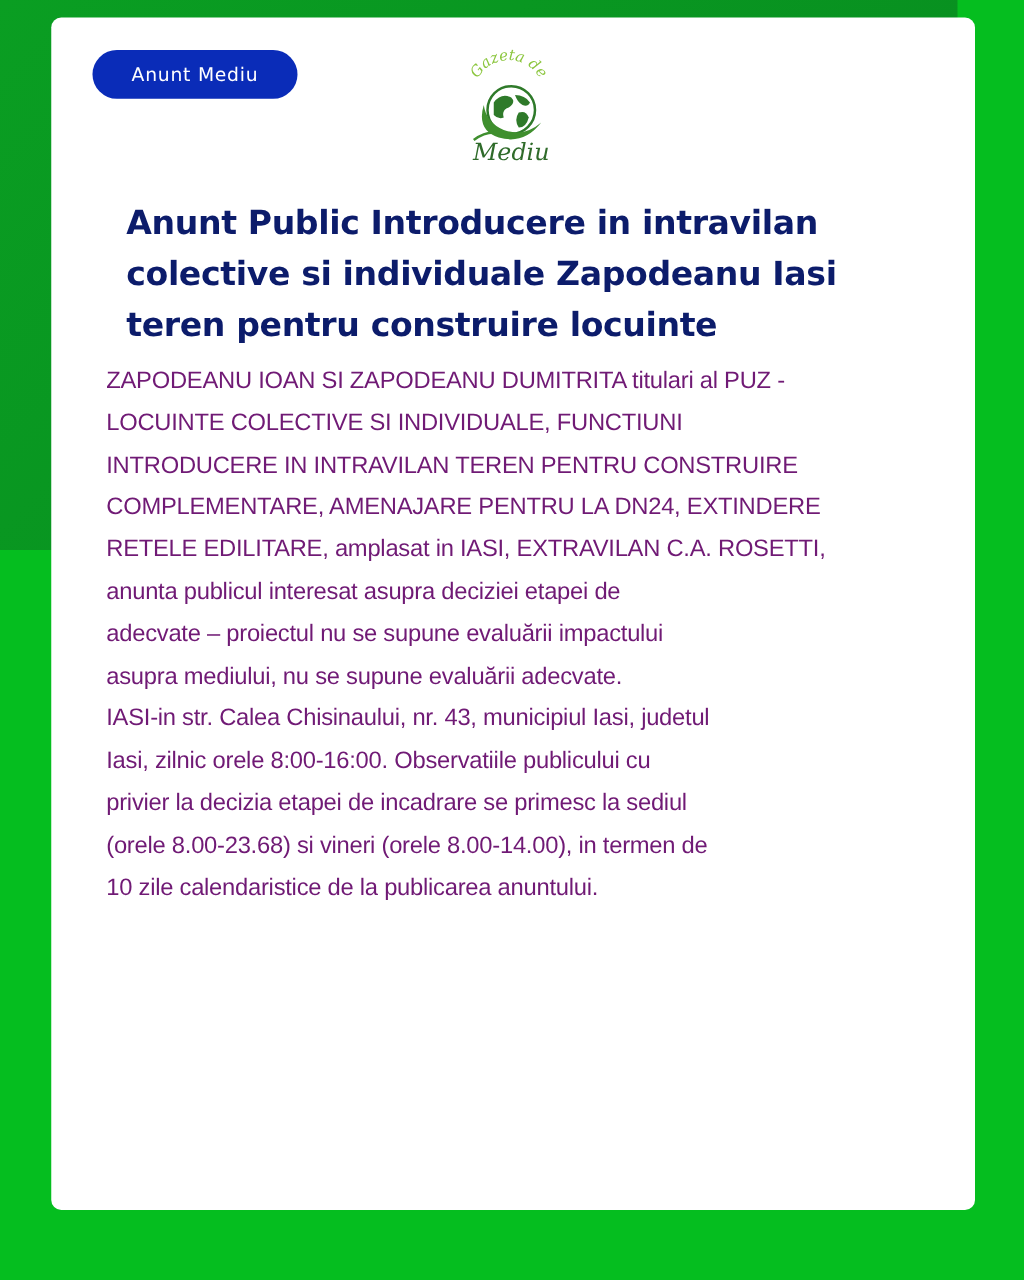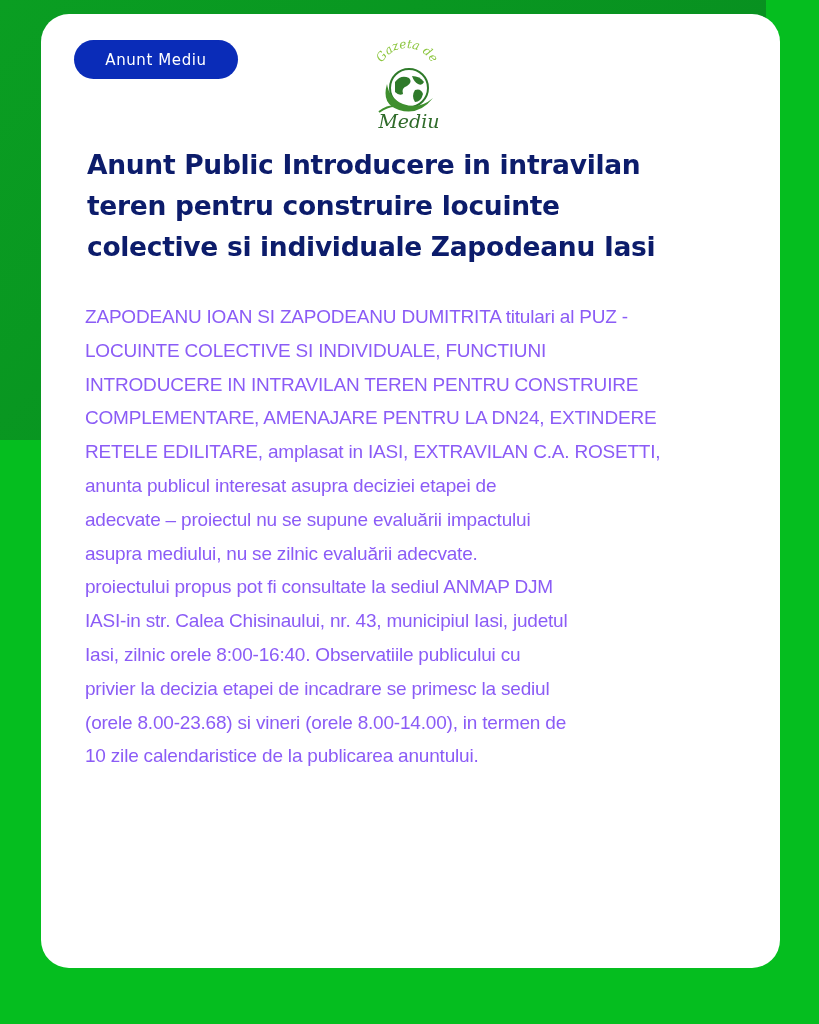--- a/index.html
+++ b/index.html
@@ -22,21 +22,21 @@
       height: 440px;
       background: linear-gradient(135deg, #0a9e22 0%, #078a1f 100%);
     }
     .card {
       position: absolute;
       left: 41px;
       top: 14px;
       width: 739px;
       height: 954px;
       background: #ffffff;
-      border-radius: 28px;
+      border-radius: 8px;
     }
     .badge {
       position: absolute;
       left: 33px;
       top: 26px;
       width: 164px;
       height: 39px;
       background: #0a2cb8;
       border-radius: 20px;
       color: #ffffff;
@@ -53,35 +53,35 @@
       left: 316px;
       top: 18px;
       width: 100px;
       height: 100px;
     }
     .title {
       position: absolute;
       left: 44px;
       top: 128px;
       width: 670px;
-      margin: 2px;
+      margin: 16px;
       color: #0c1c6b;
       font-family: "DejaVu Sans", sans-serif;
       font-weight: bold;
       font-size: 26.5px;
       line-height: 41px;
       letter-spacing: -0.3px;
     }
     .body-text {
       position: absolute;
       left: 44px;
-      top: 286px;
+      top: 274px;
       width: 672px;
       margin: 0;
-      color: #8b5cf6;
+      color: #701a75;
       font-family: "Liberation Sans", sans-serif;
       font-size: 19px;
       line-height: 33.8px;
       letter-spacing: -0.2px;
     }
     .body-text .line {
       display: block;
       white-space: nowrap;
     }
   </style>
@@ -109,34 +109,33 @@
       <path d="M58 58 q6 -2 8 4 q-2 8 -8 8 q-4 -6 0 -12 z" fill="#2f7a2a"></path>
 
       <path d="M30 52 q-6 20 12 26 q20 6 34 -12 q-14 12 -30 6 q-14 -6 -16 -20 z" fill="#3f8f2e"></path>
       <path d="M22 80 q8 -6 16 -6" stroke="#3f8f2e" stroke-width="2" fill="none"></path>
       <text x="52" y="96" text-anchor="middle" font-family="DejaVu Serif, serif" font-size="19" font-style="italic" fill="#2f6b2a">Mediu</text>
     </svg>
   </div>
 
   <h1 class="title">
     <span class="line" style="display:block">Anunt Public Introducere in intravilan</span>
+    <span class="line" style="display:block">colective si individuale Zapodeanu Iasi</span>
     <span class="line" style="display:block">teren pentru construire locuinte</span>
-    <span class="line" style="display:block">colective si individuale Zapodeanu Iasi</span>
   </h1>
 
   <p class="body-text">
     <span class="line">ZAPODEANU IOAN SI ZAPODEANU DUMITRITA titulari al PUZ -</span>
     <span class="line">LOCUINTE COLECTIVE SI INDIVIDUALE, FUNCTIUNI</span>
     <span class="line">INTRODUCERE IN INTRAVILAN TEREN PENTRU CONSTRUIRE</span>
     <span class="line">COMPLEMENTARE, AMENAJARE PENTRU LA DN24, EXTINDERE</span>
     <span class="line">RETELE EDILITARE, amplasat in IASI, EXTRAVILAN C.A. ROSETTI,</span>
     <span class="line">anunta publicul interesat asupra deciziei etapei de</span>
     <span class="line">adecvate – proiectul nu se supune evaluării impactului</span>
-    <span class="line">asupra mediului, nu se zilnic evaluării adecvate.</span>
-    <span class="line">proiectului propus pot fi consultate la sediul ANMAP DJM</span>
+    <span class="line">asupra mediului, nu se supune evaluării adecvate.</span>
     <span class="line">IASI-in str. Calea Chisinaului, nr. 43, municipiul Iasi, judetul</span>
-    <span class="line">Iasi, zilnic orele 8:00-16:40. Observatiile publicului cu</span>
+    <span class="line">Iasi, zilnic orele 8:00-16:00. Observatiile publicului cu</span>
     <span class="line">privier la decizia etapei de incadrare se primesc la sediul</span>
     <span class="line">(orele 8.00-23.68) si vineri (orele 8.00-14.00), in termen de</span>
     <span class="line">10 zile calendaristice de la publicarea anuntului.</span>
   </p>
 
 </div>
 
 </body></html>

